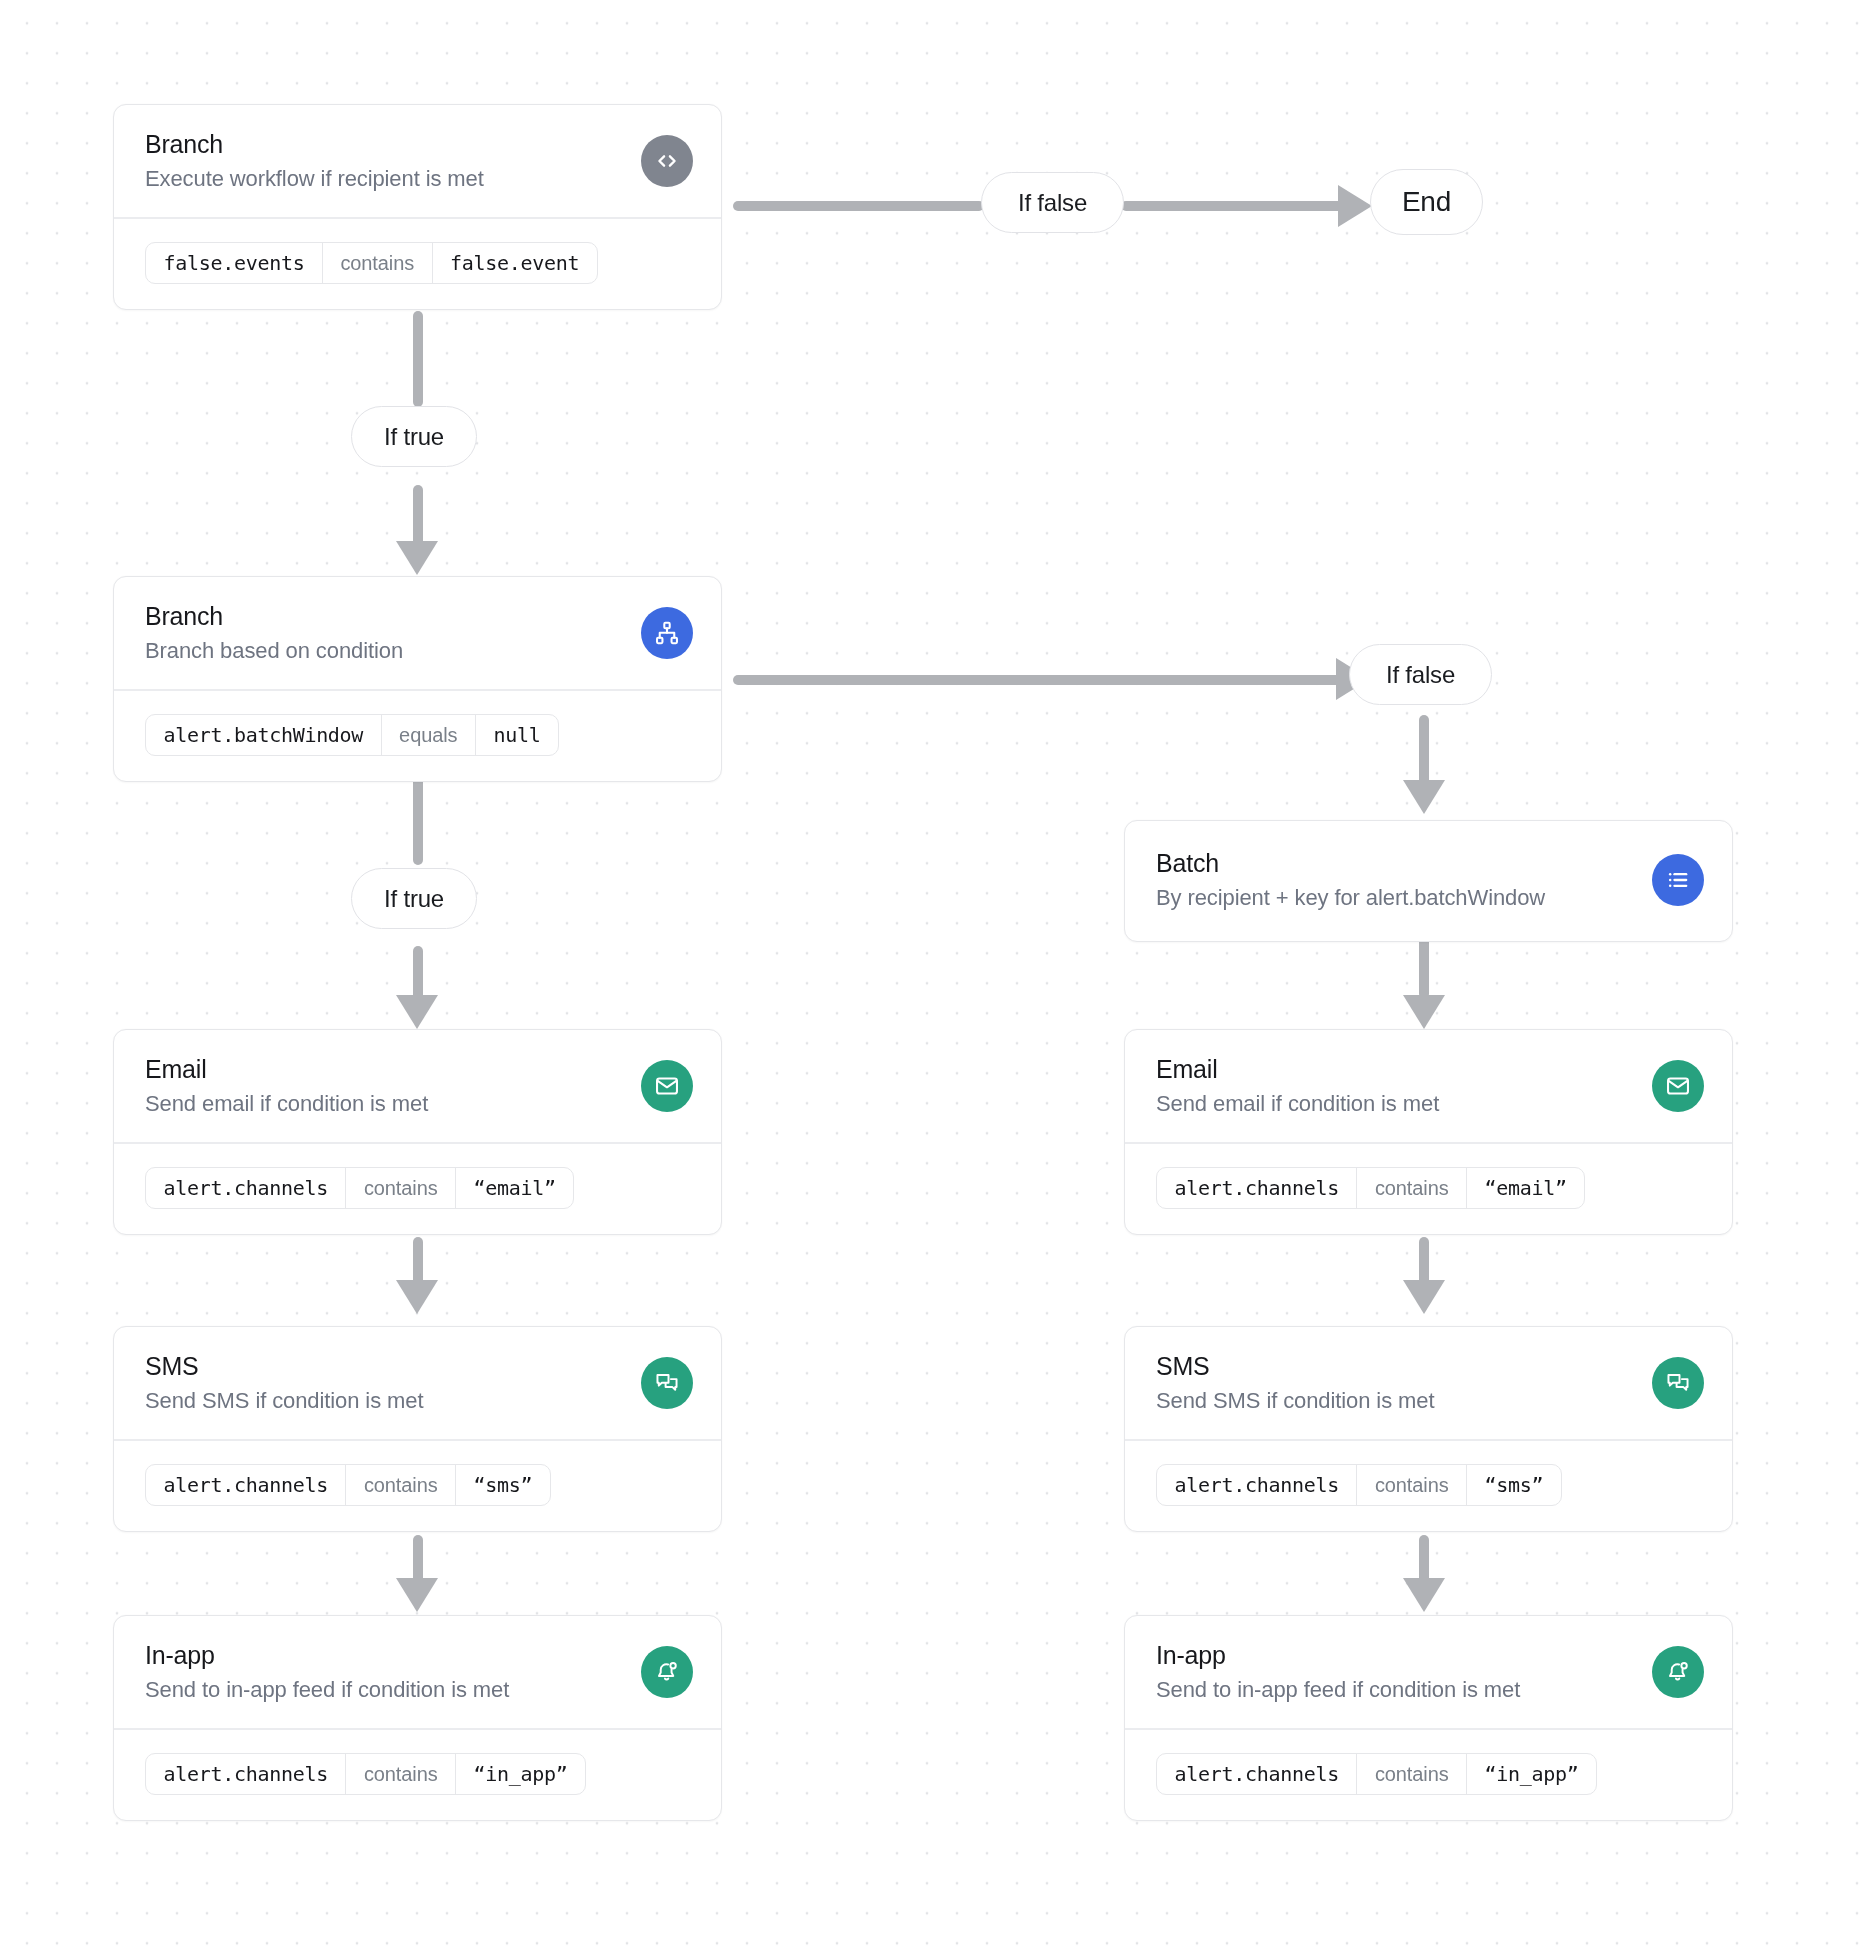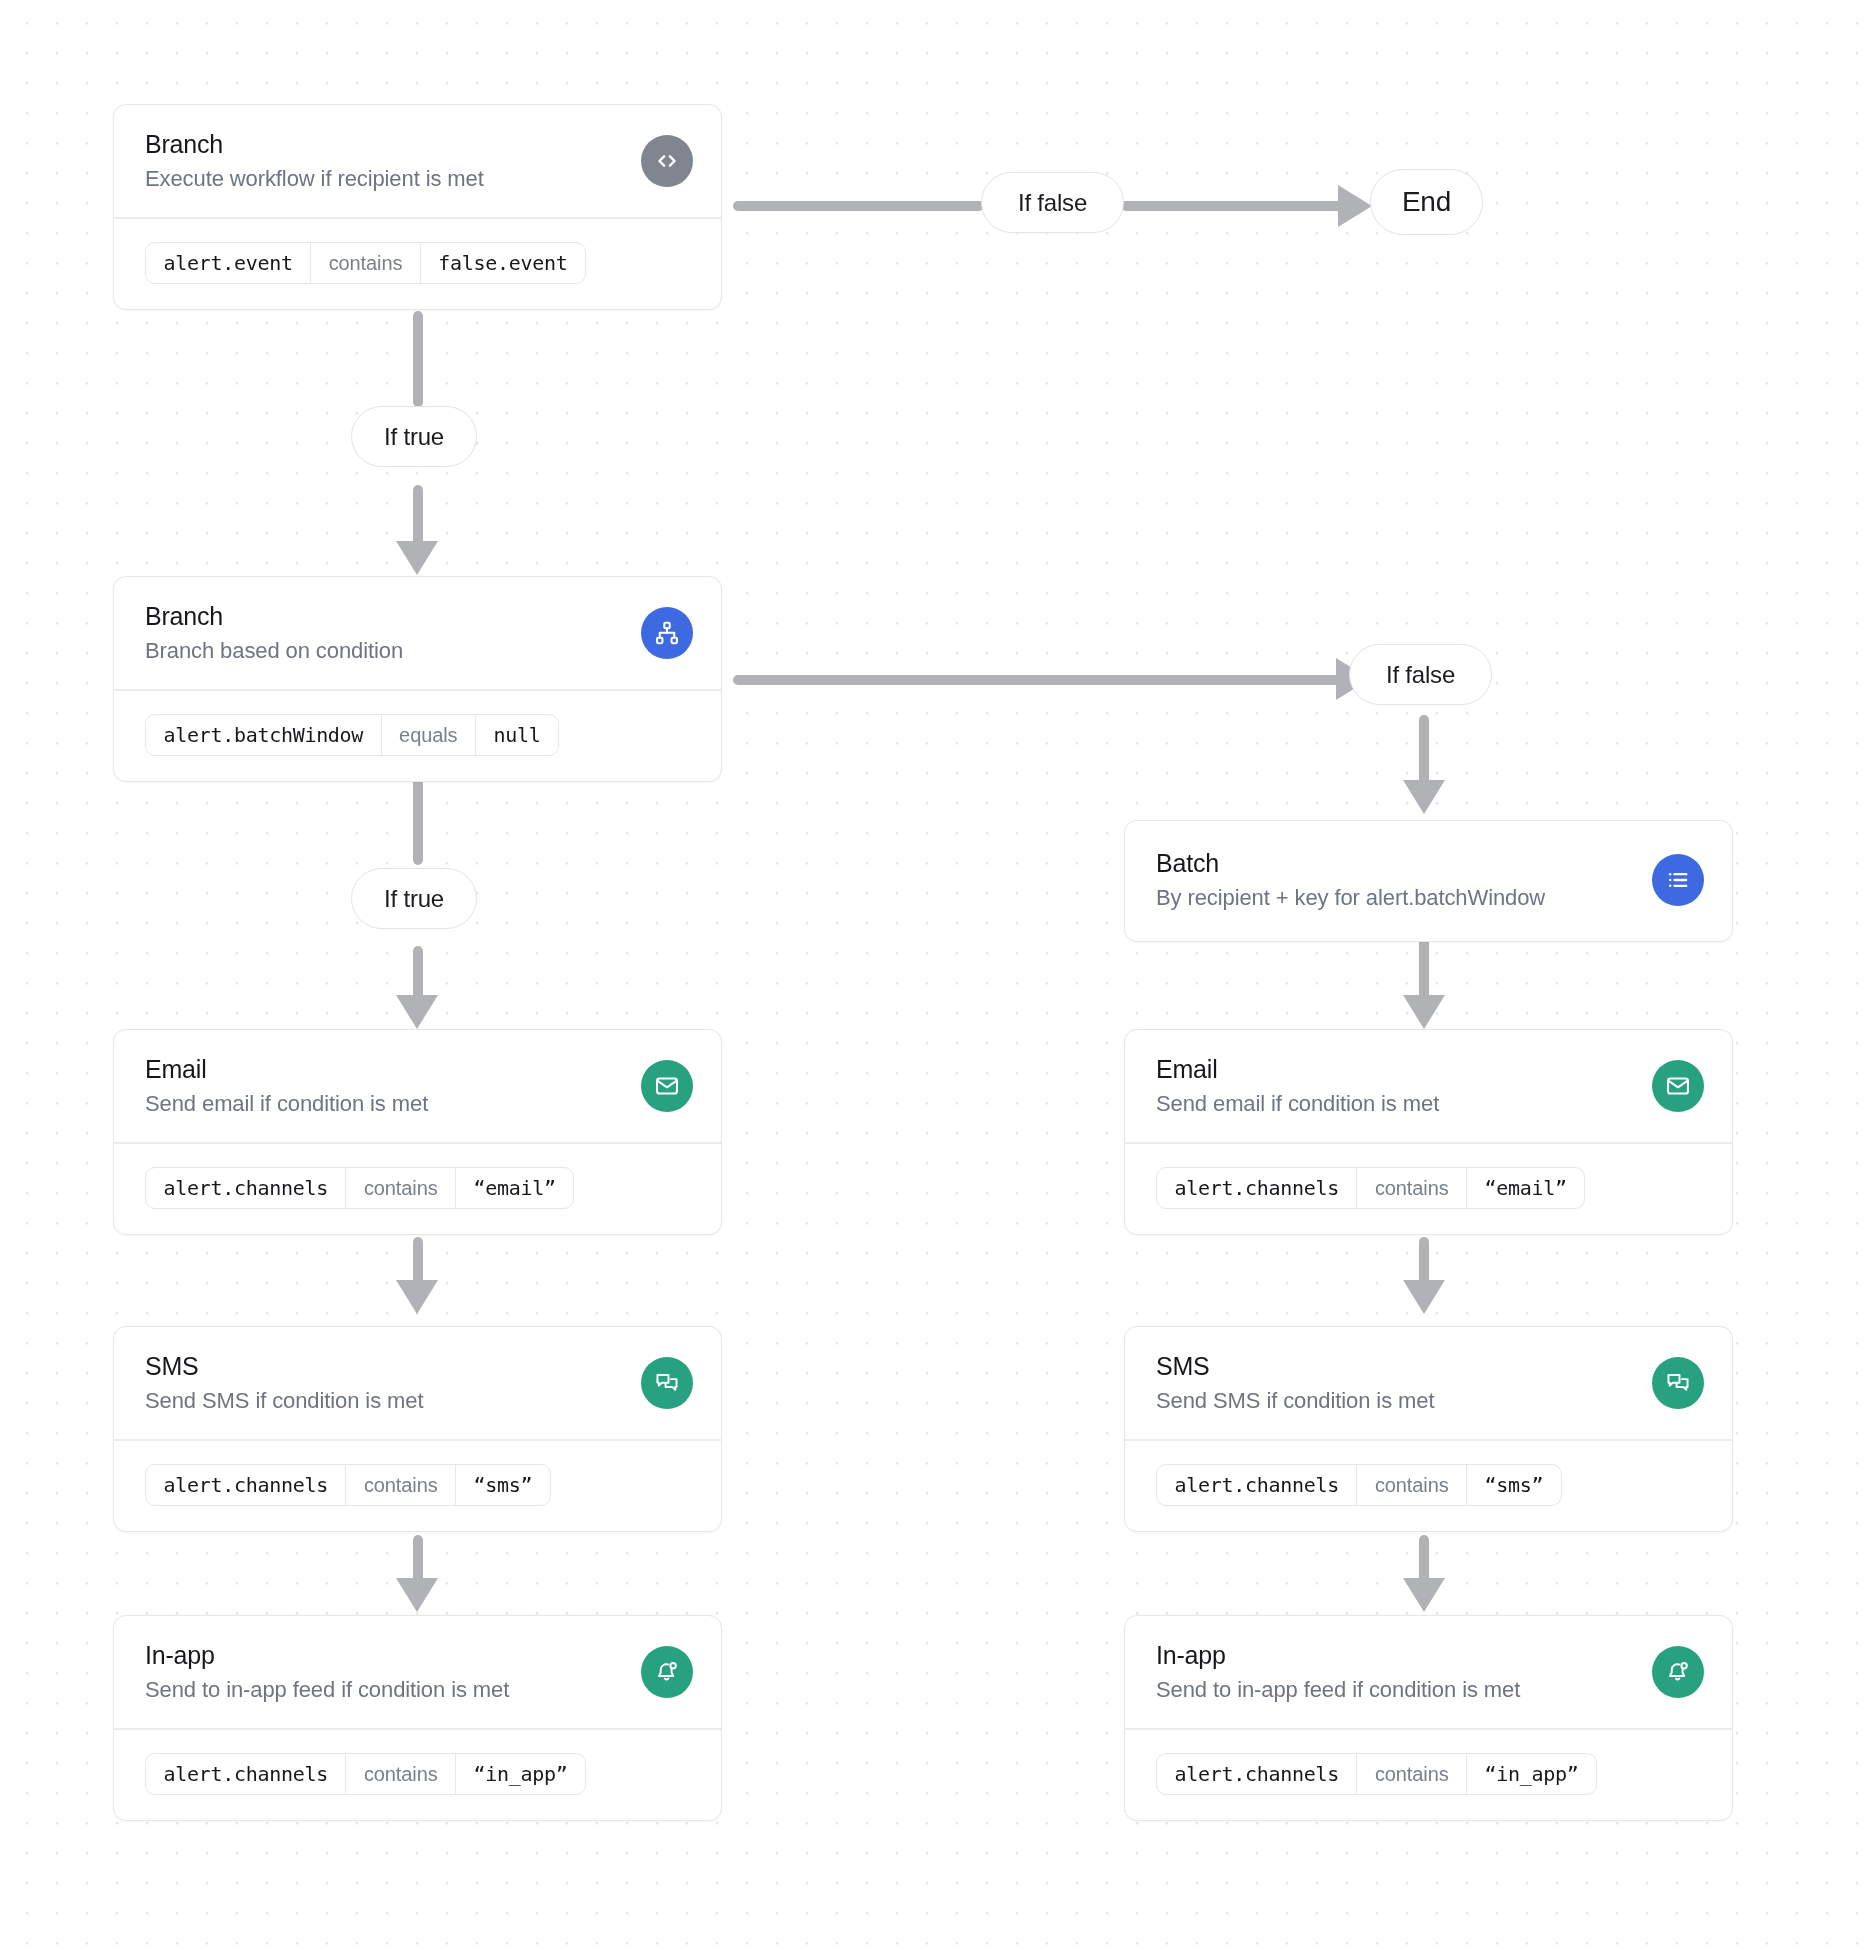--- a/index.html
+++ b/index.html
@@ -221,21 +221,21 @@
       <div class="node-icon" style="background:#80858f;">
         <svg width="28" height="28" viewBox="0 0 24 24" fill="none" stroke="#ffffff" stroke-width="2" stroke-linecap="round" stroke-linejoin="round">
           <polyline points="9.5,8 5.5,12 9.5,16"></polyline>
           <polyline points="14.5,8 18.5,12 14.5,16"></polyline>
         </svg>
       </div>
     </div>
     <div class="node-divider"></div>
     <div class="node-body">
       <div class="chip">
-        <span class="f-field">alert.event</span>
+        <span class="f-field">false.events</span>
         <span class="f-op">contains</span>
         <span class="f-value">false.event</span>
       </div>
     </div>
   </div>
 
   <div class="node" style="left:1124px; top:820px; width:609px;">
     <div class="node-head tall">
       <div class="node-text">
         <div class="node-title">Batch</div>

